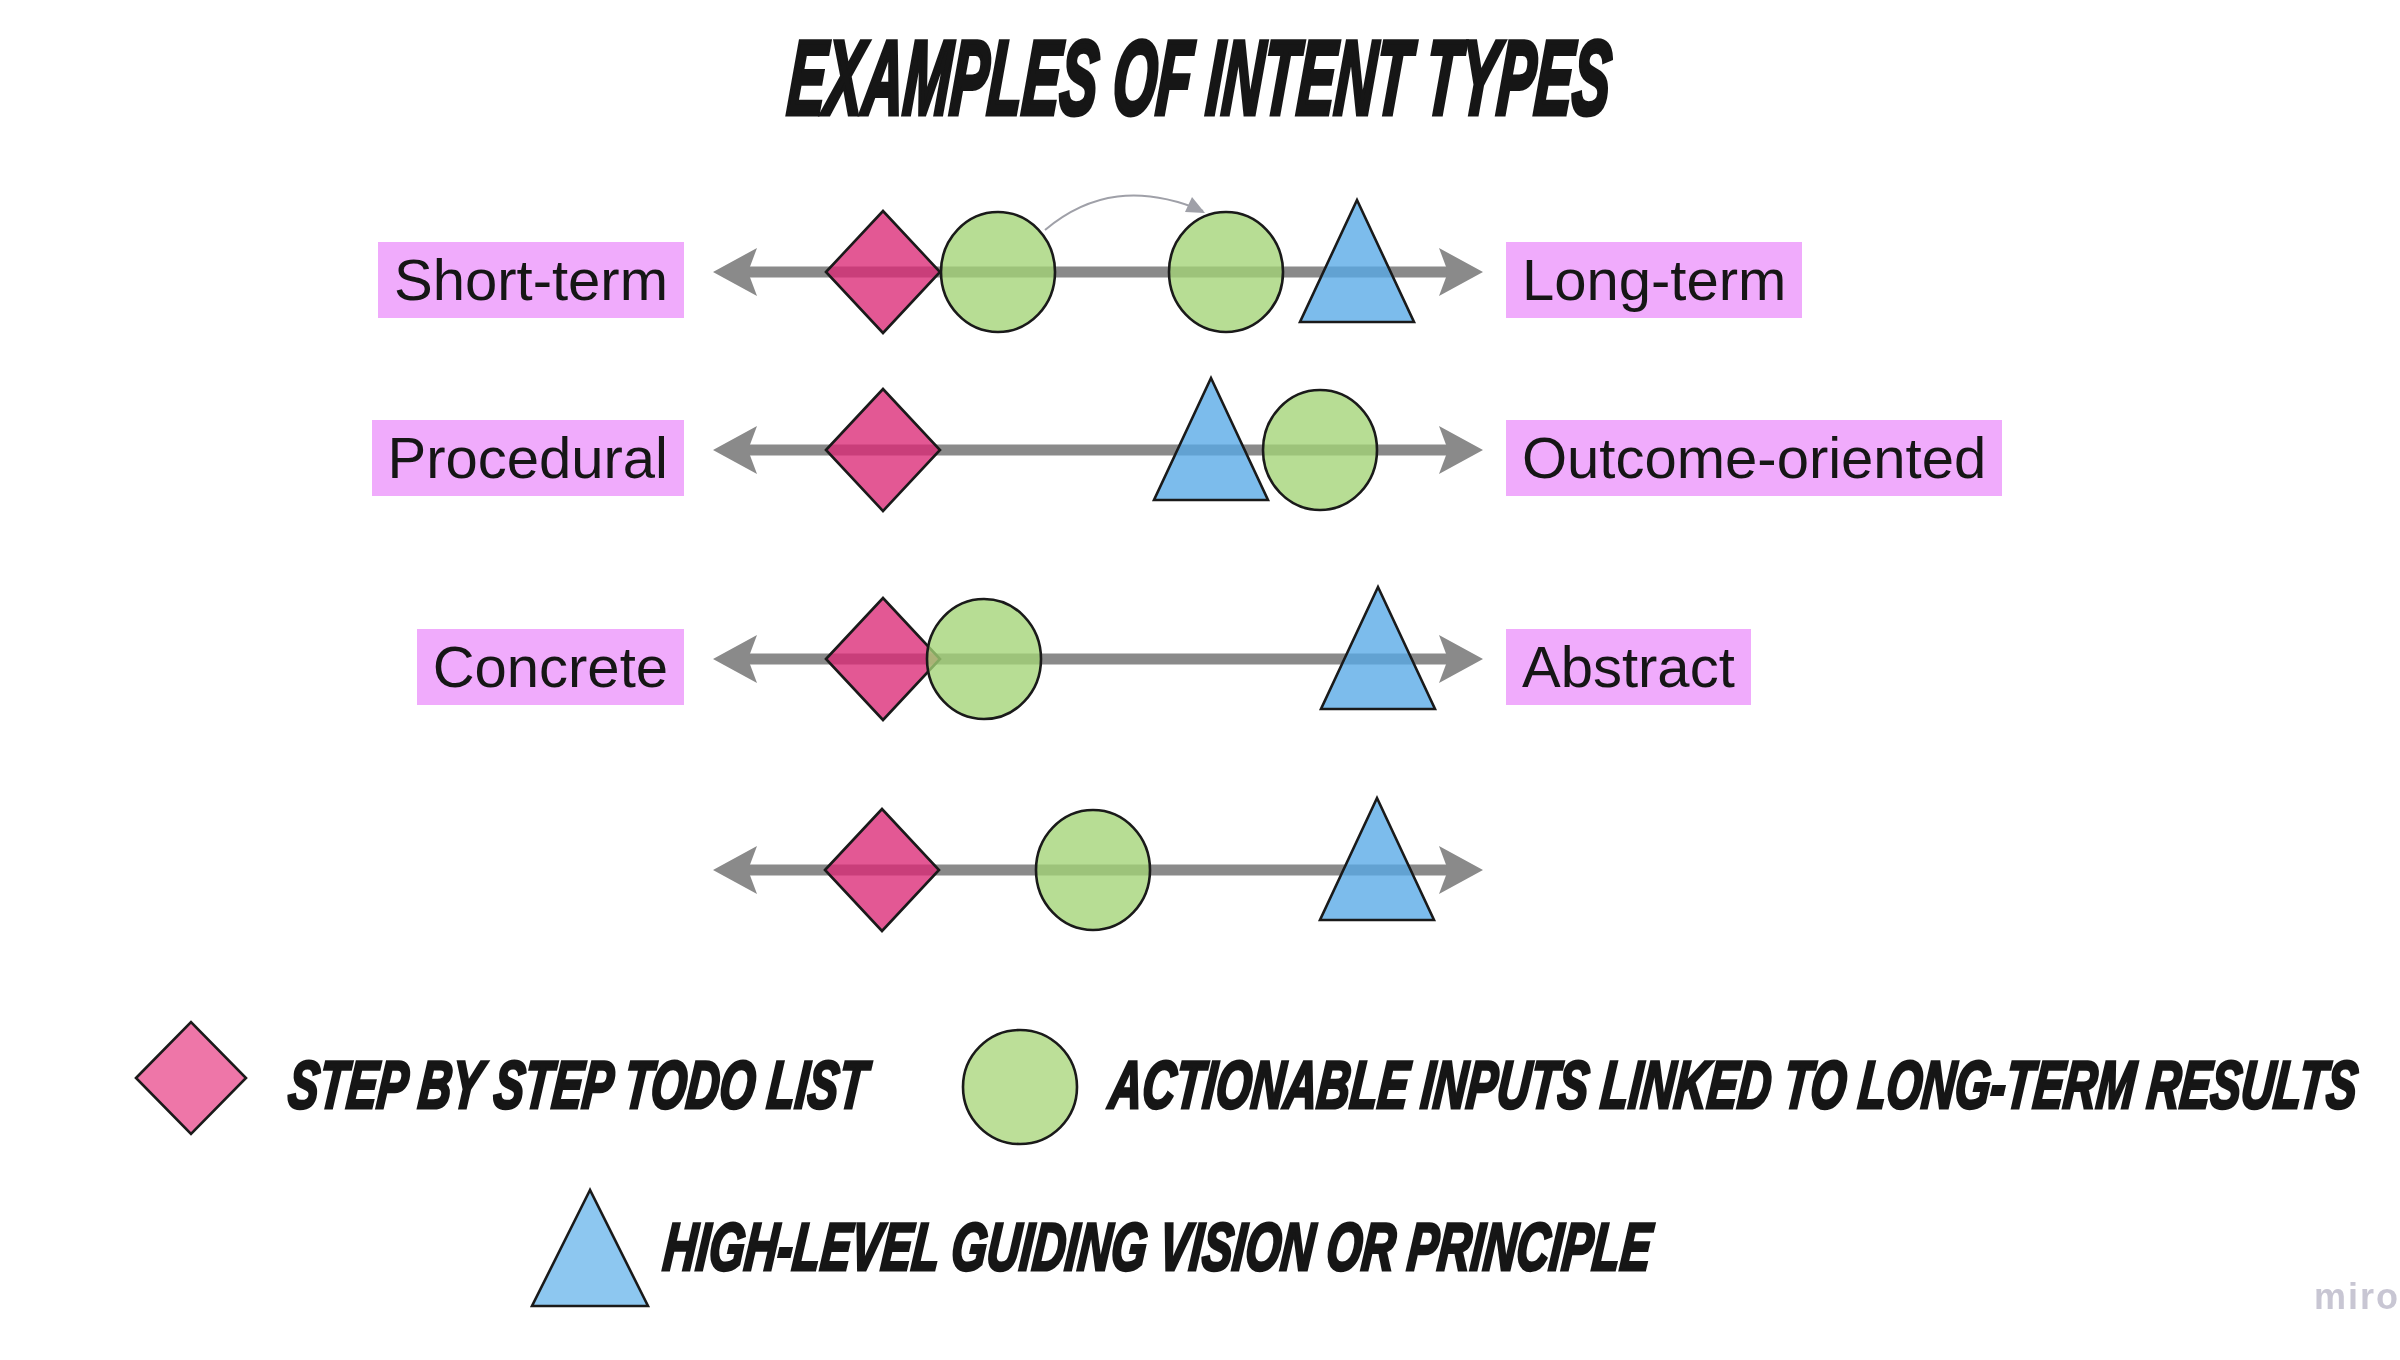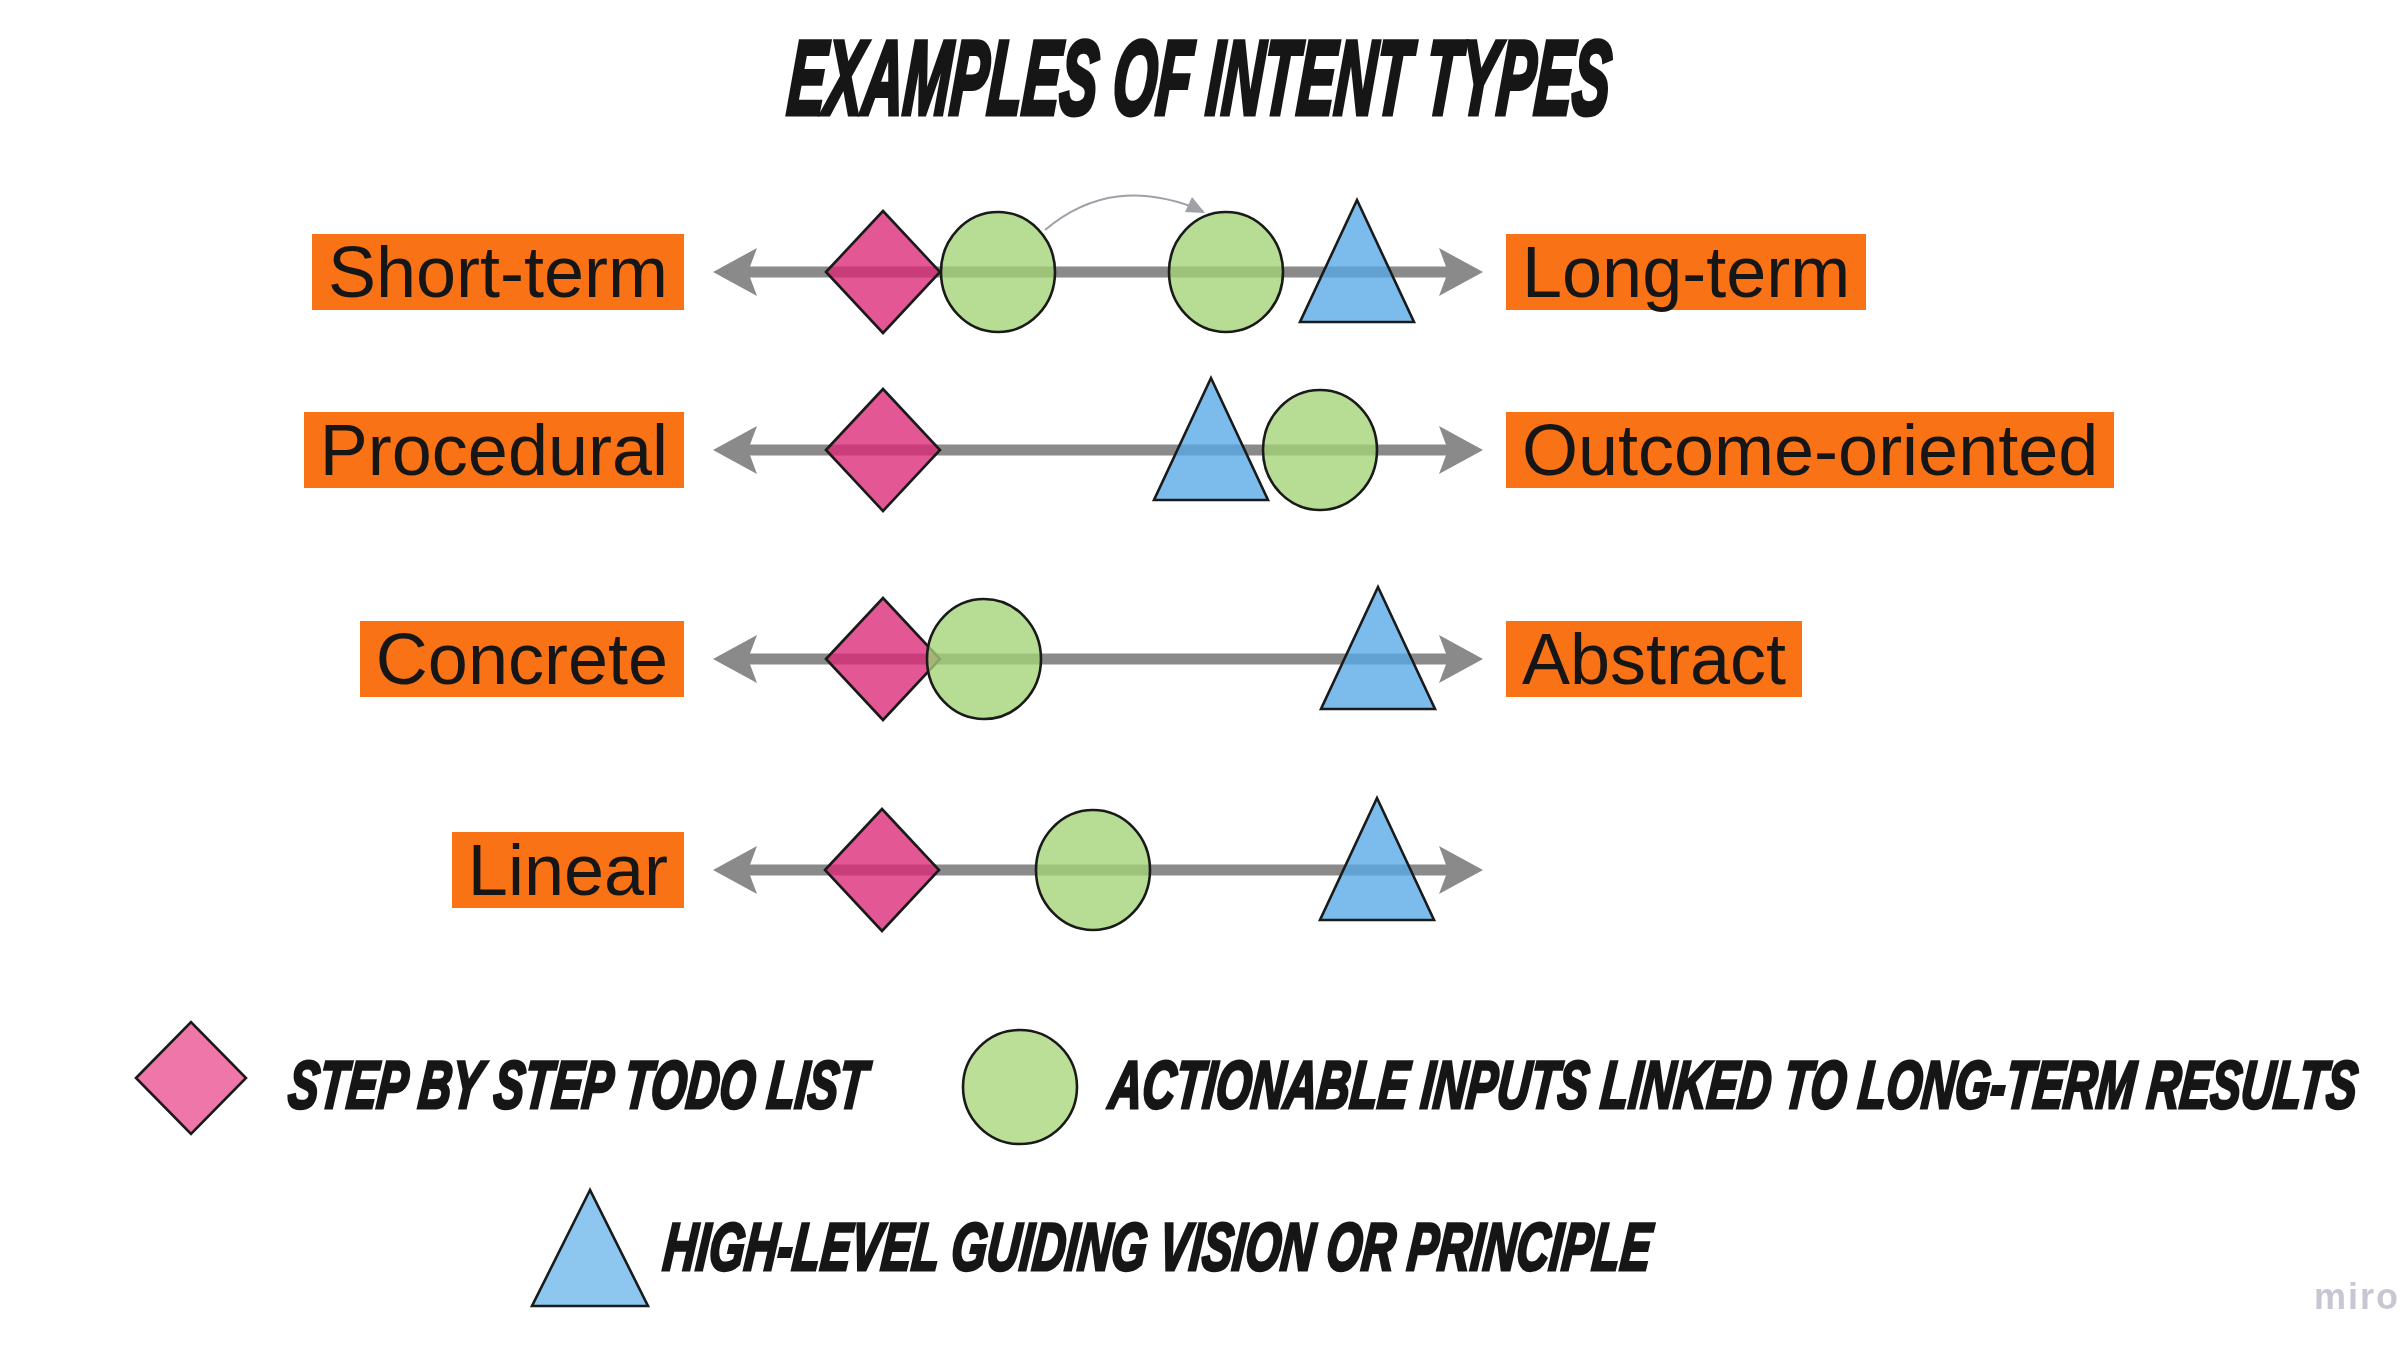--- a/index.html
+++ b/index.html
@@ -20,26 +20,27 @@
     line-height:120px;letter-spacing:0px;
     color:#161616;-webkit-text-stroke:3.5px #161616;
     transform:scale(0.76,1.42) skewX(-8deg);
     transform-origin:center center;
     white-space:nowrap;
   }
 
   
   .axis-label{
     position:absolute;
-    background:#f97316;
+    background:#f0abfc;
     color:#161616;
-    font-size:72px;font-weight:400;
+    font-size:58px;font-weight:400;
     line-height:76px;height:76px;
     padding:0 16px;
     white-space:nowrap;
+    margin-top:8px;
   }
   .axis-label.left{right:1716px;}
   .axis-label.right{left:1506px;}
   .row-0{top:234px;}
   .row-1{top:412px;}
   .row-2{top:621px;}
   .row-3{top:832px;}
 
   
   .legend-label{
@@ -122,20 +123,19 @@
   <div class="title">
     <span class="title-text">EXAMPLES OF INTENT TYPES</span>
   </div>
 
   <div class="axis-label left row-0">Short-term</div>
   <div class="axis-label left row-1">Procedural</div>
   <div class="axis-label right row-0">Long-term</div>
   <div class="axis-label right row-1">Outcome-oriented</div>
   <div class="axis-label left row-2">Concrete</div>
   <div class="axis-label right row-2">Abstract</div>
-  <div class="axis-label left row-3">Linear</div>
 
   <div class="legend-label legend-label-0">STEP BY STEP TODO LIST</div>
   <div class="legend-label legend-label-1">ACTIONABLE INPUTS LINKED TO LONG-TERM RESULTS</div>
   <div class="legend-label legend-label-2">HIGH-LEVEL GUIDING VISION OR PRINCIPLE</div>
 
   <div class="watermark">miro</div>
 </div>
 
 </body></html>

